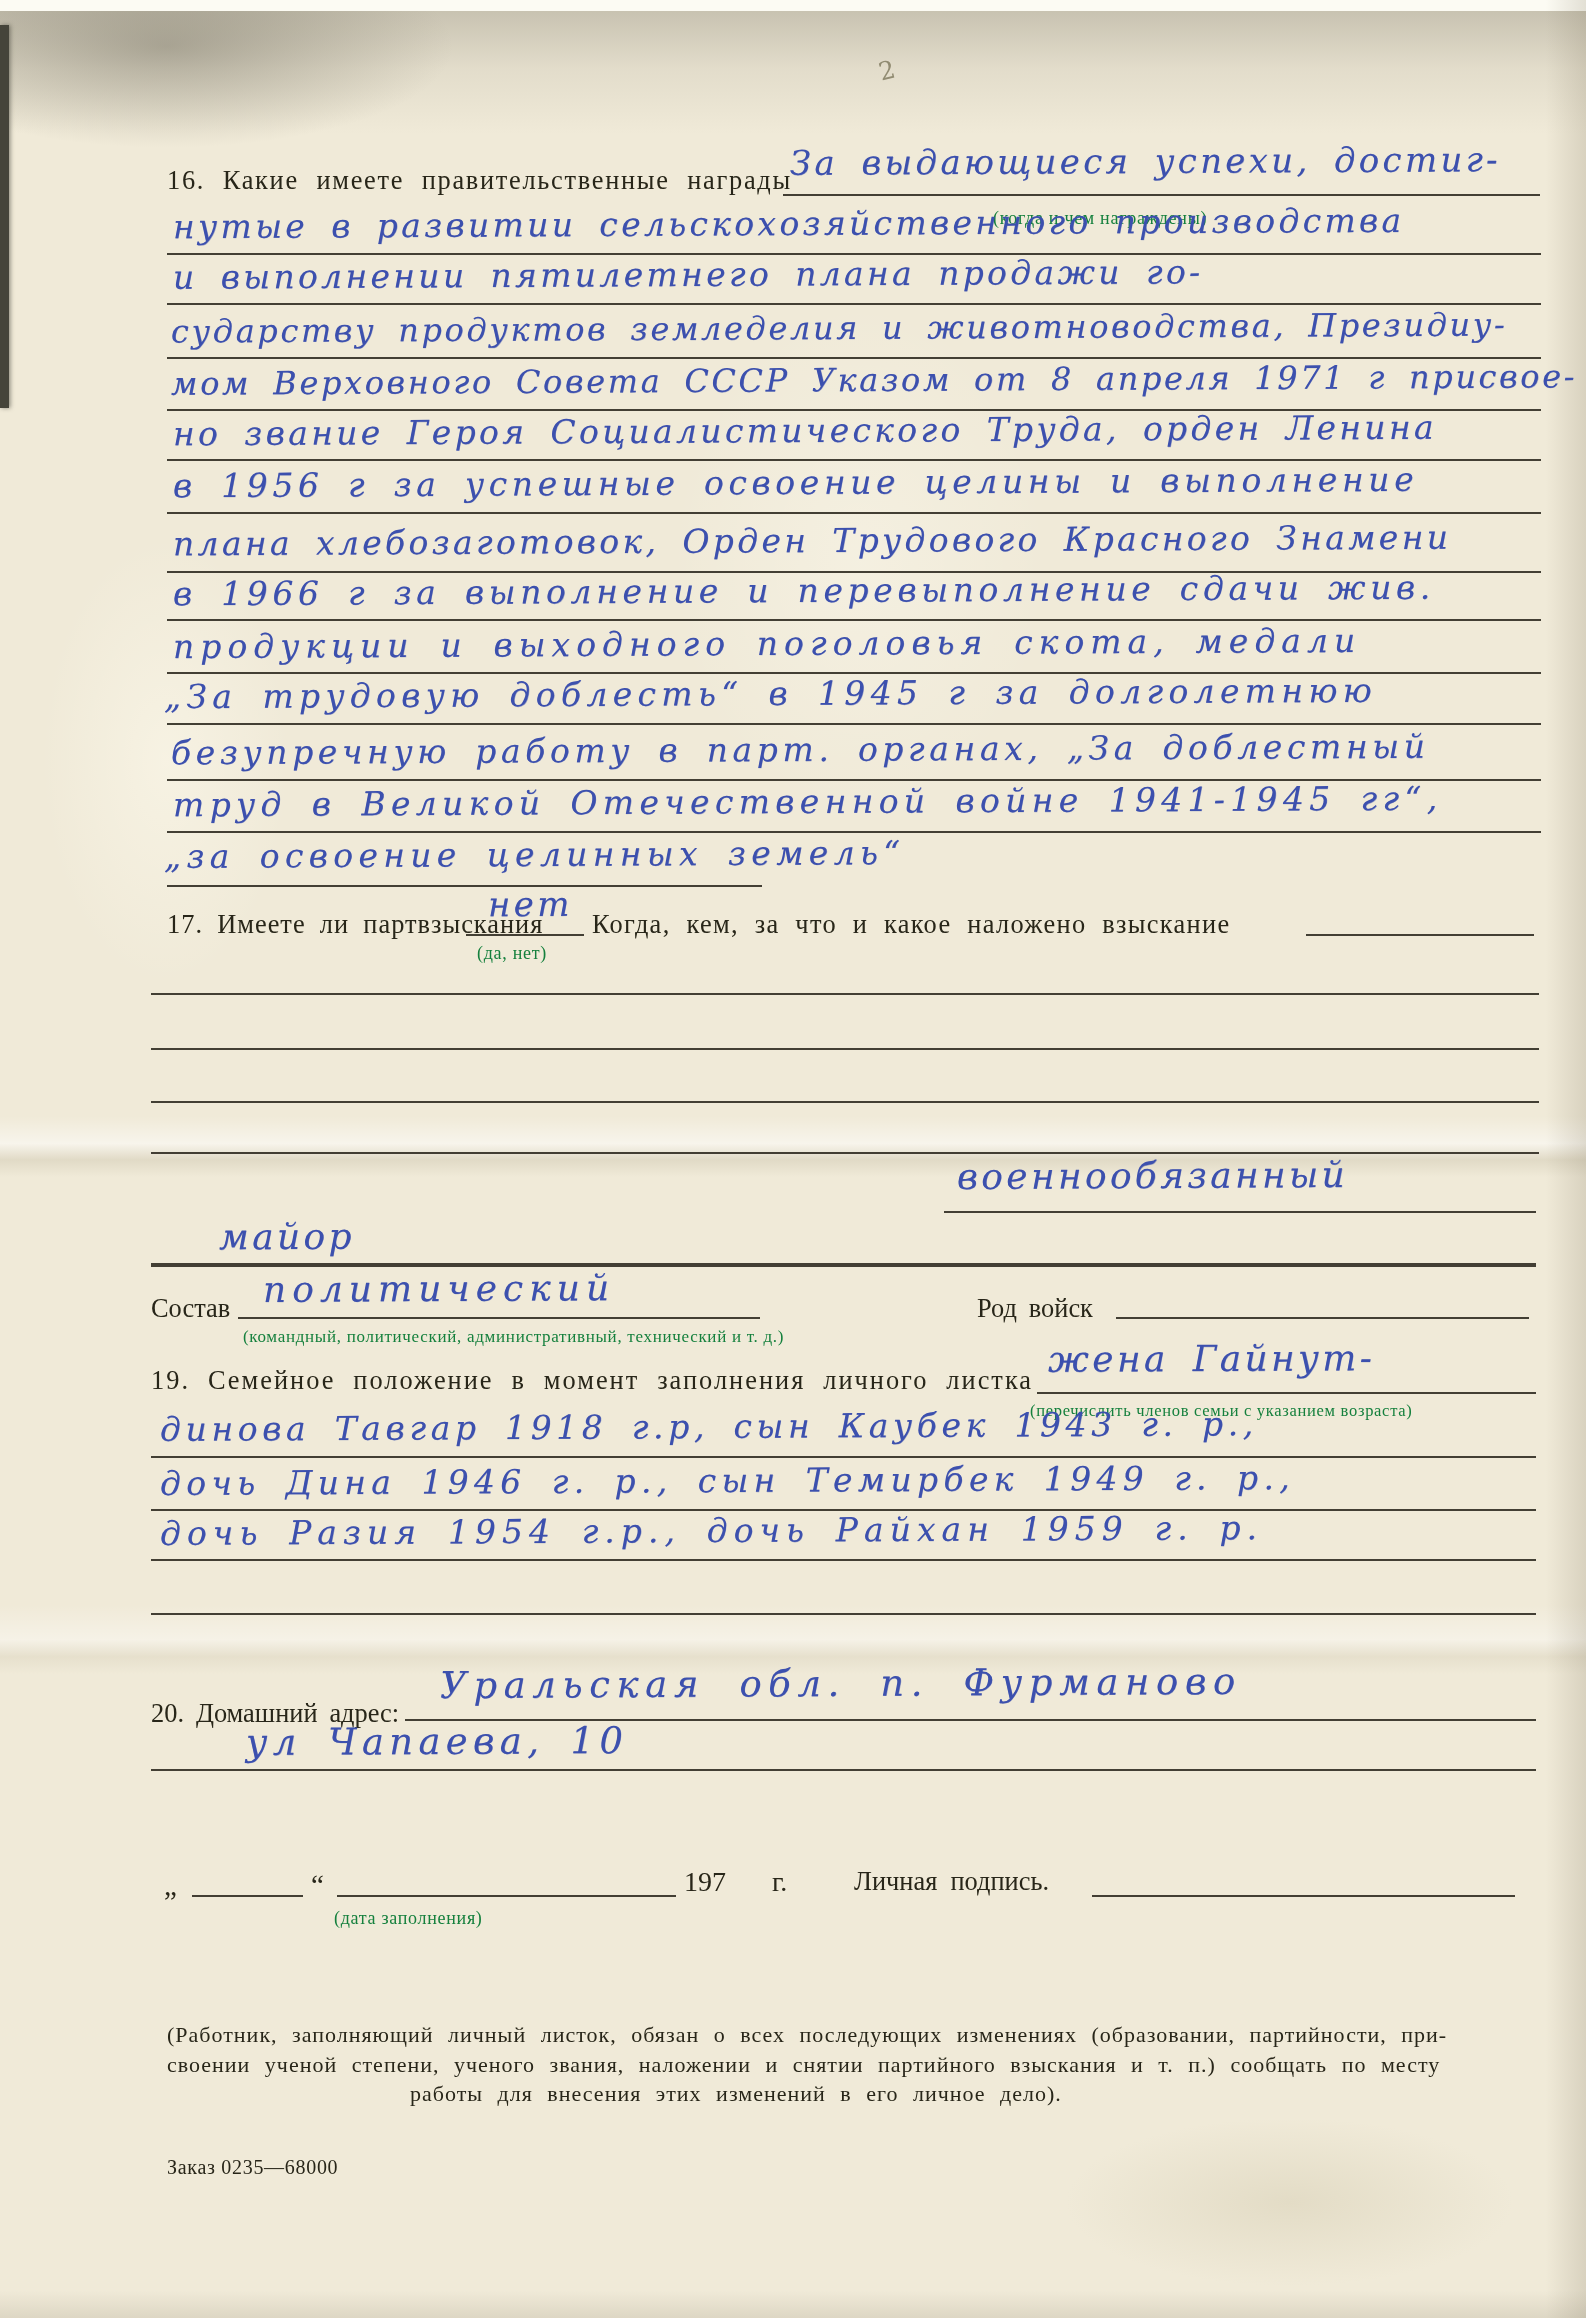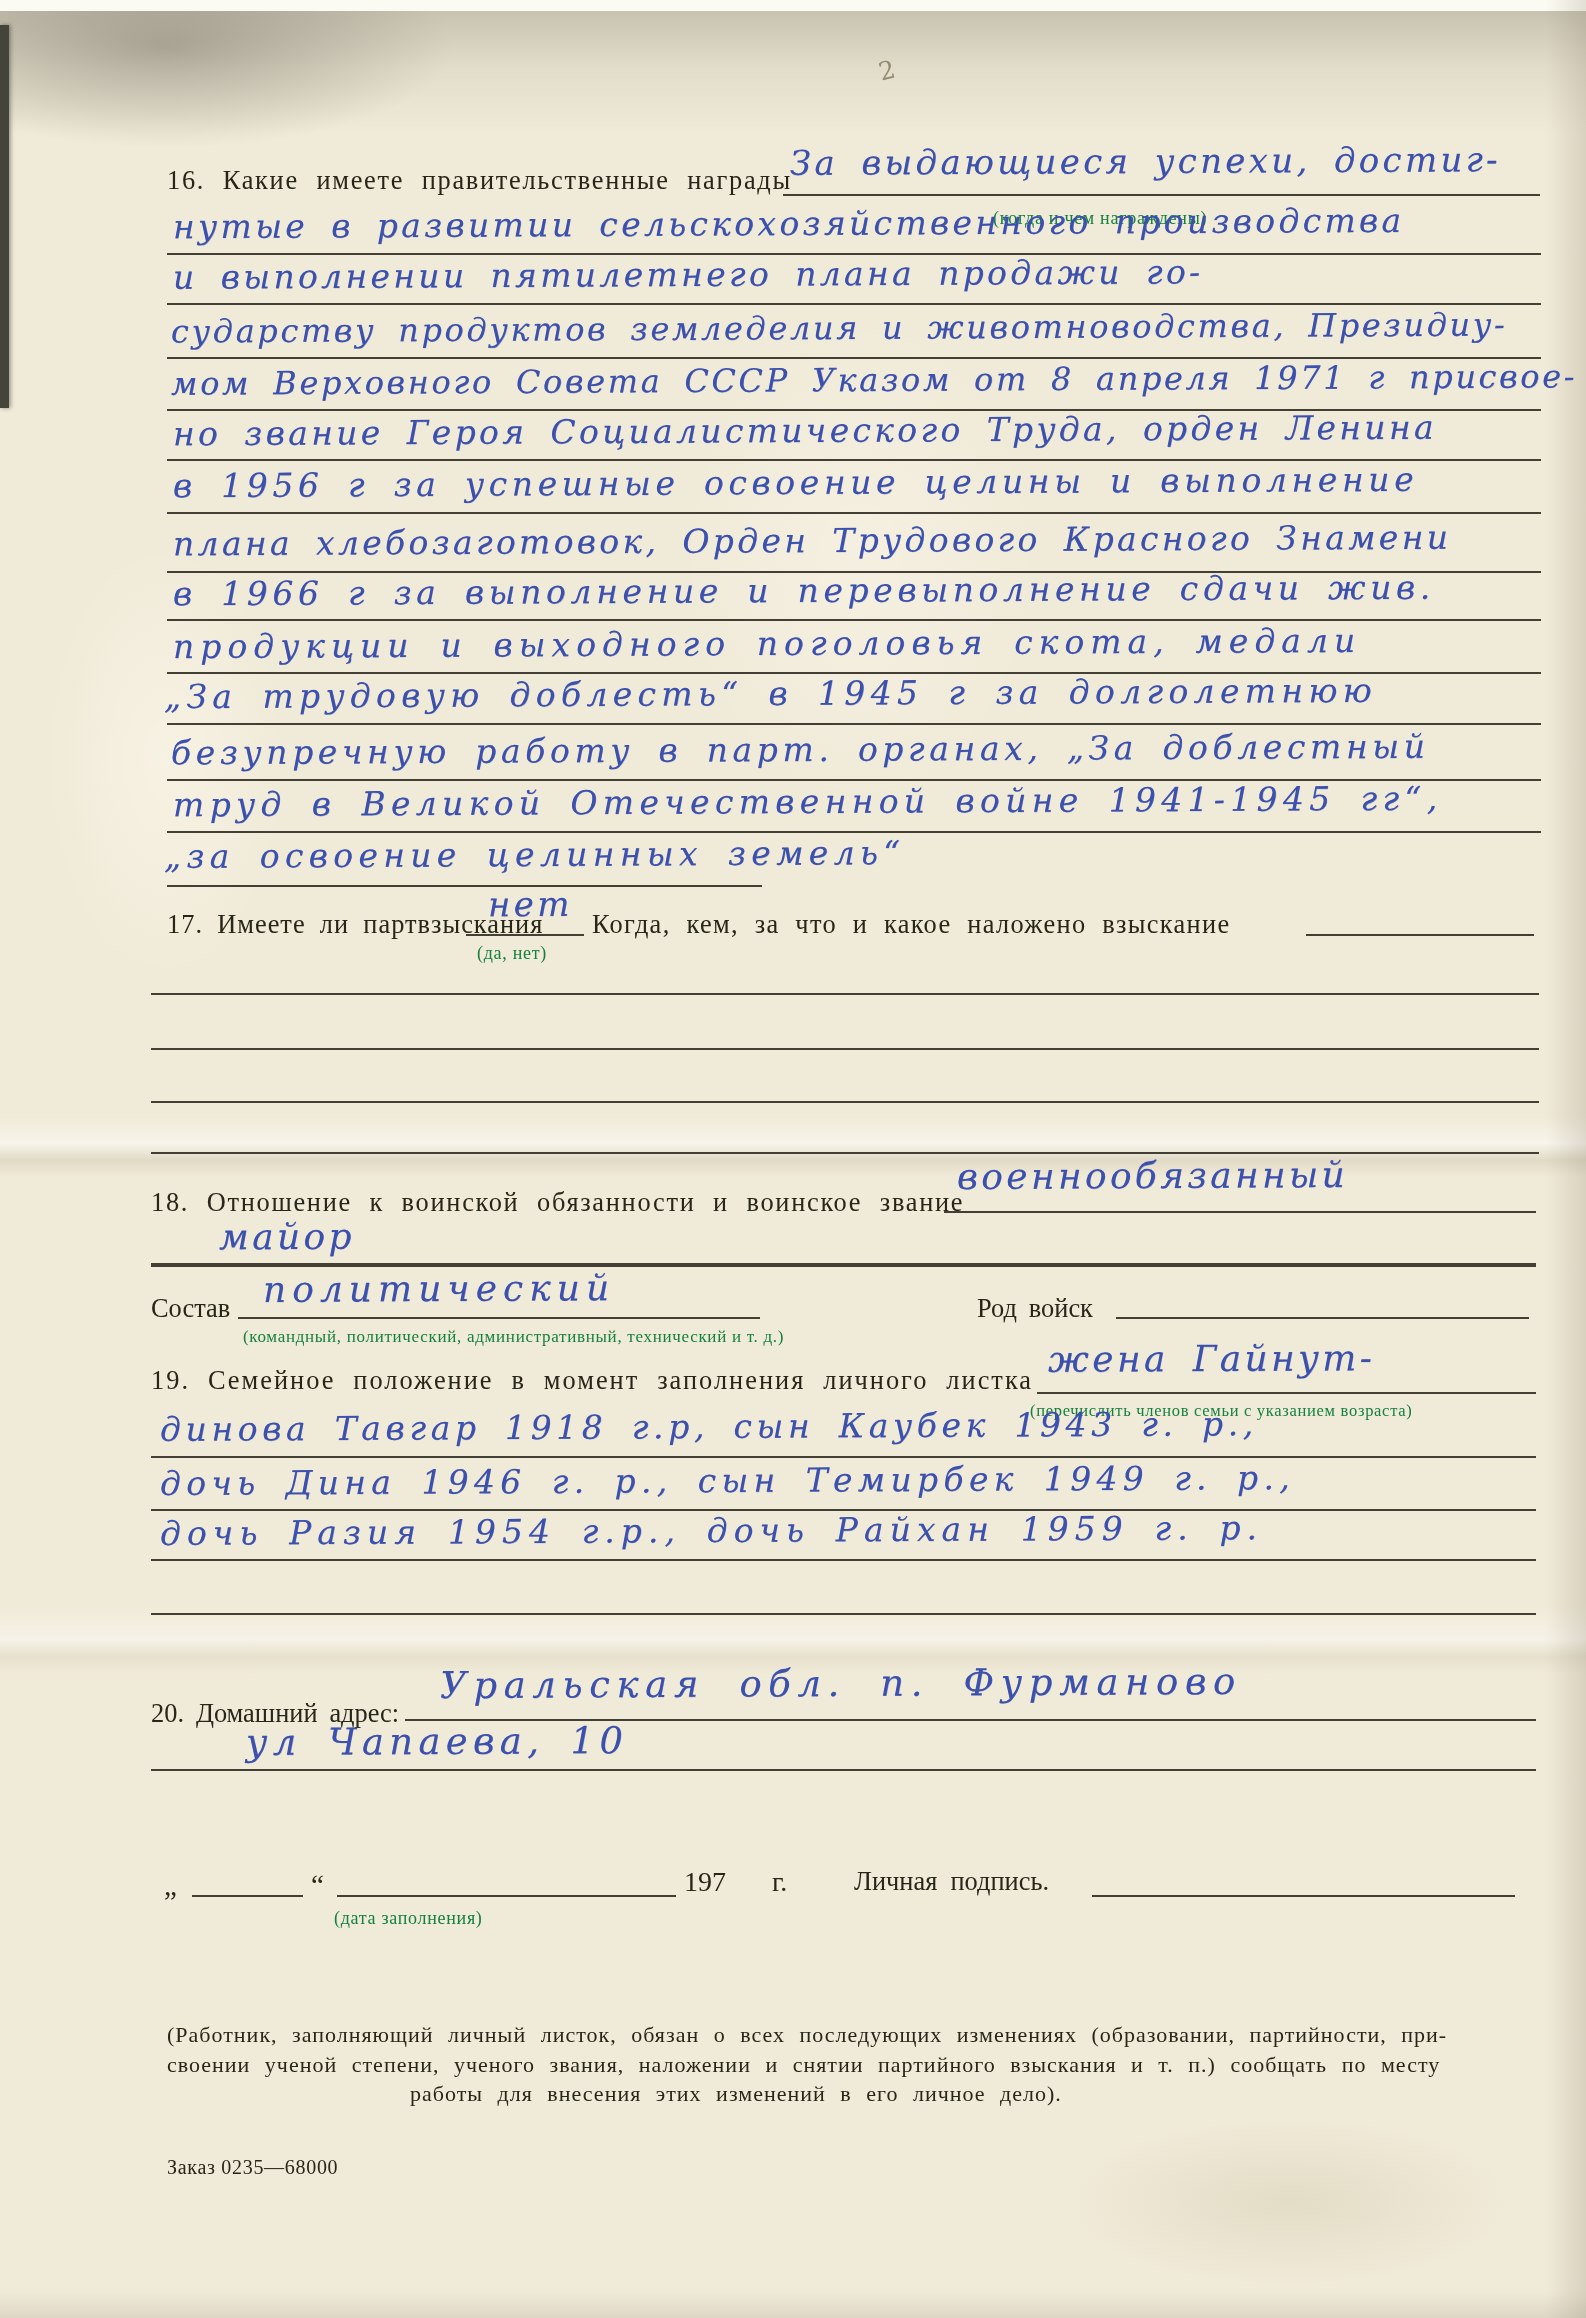--- a/index.html
+++ b/index.html
@@ -114,21 +114,20 @@
   <div class="rule" style="left:466px;top:934px;width:118px;"></div>
   <div class="cap" style="left:477px;top:944px;">(да, нет)</div>
   <div class="pr q-label" style="left:592px;top:911px;letter-spacing:1.3px;word-spacing:8px;">Когда, кем, за что и какое наложено взыскание</div>
   <div class="rule" style="left:1306px;top:934px;width:228px;"></div>
 
   <div class="rule" style="left:151px;top:993px;width:1388px;"></div>
   <div class="rule" style="left:151px;top:1048px;width:1388px;"></div>
   <div class="rule" style="left:151px;top:1101px;width:1388px;"></div>
   <div class="rule" style="left:151px;top:1152px;width:1388px;"></div>
 
-  <div class="pr q-label spread" style="left:151px;top:1189px;">18. Отношение к воинской обязанности и воинское звание</div>
   <div class="hw" style="left:957px;top:1158px;font-size:36px;">военнообязанный</div>
   <div class="rule" style="left:944px;top:1211px;width:592px;"></div>
   <div class="hw" style="left:219px;top:1219px;font-size:36px;text-align:center;">майор</div>
   <div class="rule thick" style="left:151px;top:1263px;width:1385px;"></div>
 
   <div class="pr q-label" style="left:151px;top:1295px;">Состав</div>
   <div class="hw" style="left:263px;top:1271px;font-size:36px;letter-spacing:6px;">политический</div>
   <div class="rule" style="left:238px;top:1317px;width:522px;"></div>
   <div class="cap" style="left:243px;top:1328px;font-size:17px;">(командный, политический, административный, технический и т. д.)</div>
   <div class="pr q-label" style="left:977px;top:1295px;word-spacing:5.3px;">Род войск</div>

